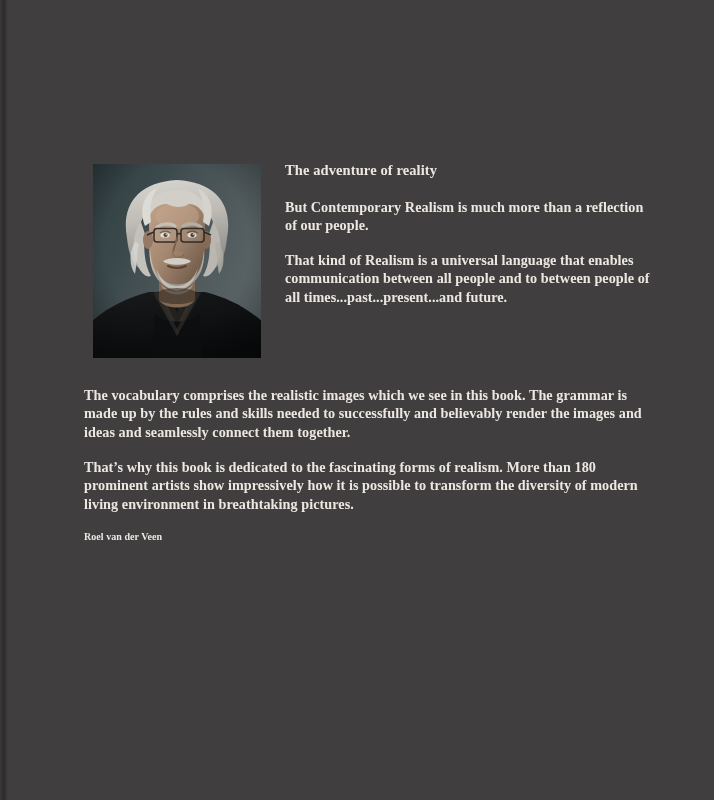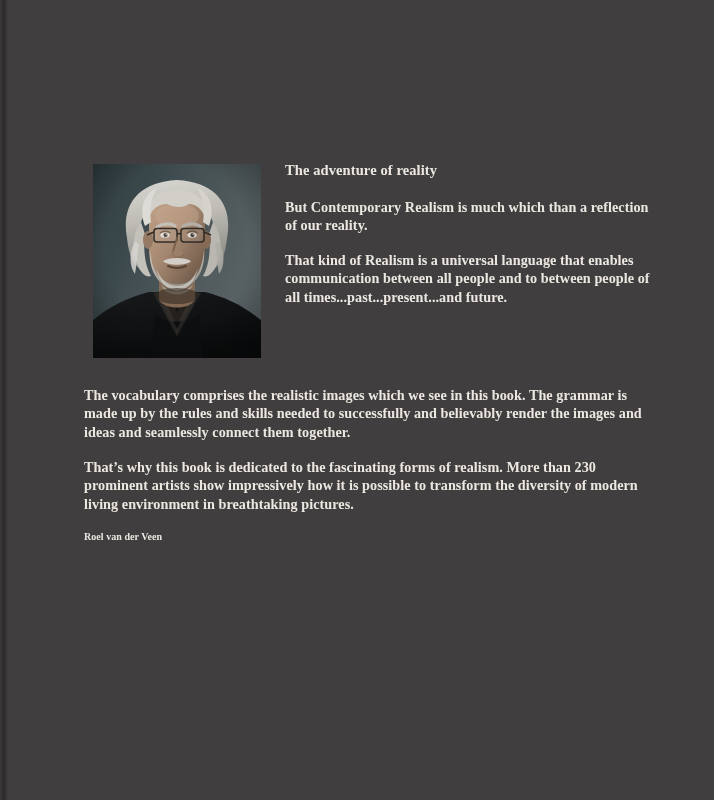--- a/index.html
+++ b/index.html
@@ -214,23 +214,23 @@
 
         <rect x="0" y="0" width="168" height="194" fill="url(#vign)"></rect>
 
         <rect x="0" y="0" width="168" height="194" fill="#3a4347" opacity="0.07"></rect>
       </g>
     </svg>
   </div>
 
   <div class="col-right">
     <h1 class="heading">The adventure of reality</h1>
-    <p class="body">But Contemporary Realism is much which than a reflection of our reality.</p>
+    <p class="body">But Contemporary Realism is much more than a reflection of our people.</p>
     <p class="body">That kind of Realism is a universal language that enables communication between all people and to between people of all times...past...present...and future.</p>
   </div>
 
   <p class="body full-width" id="para-vocabulary">The vocabulary comprises the realistic images which we see in this book. The grammar is made up by the rules and skills needed to successfully and believably render the images and ideas and seamlessly connect them together.</p>
 
-  <p class="body full-width" id="para-dedicated">That’s why this book is dedicated to the fascinating forms of realism. More than 230 prominent artists show impressively how it is possible to transform the diversity of modern living environment in breathtaking pictures.</p>
+  <p class="body full-width" id="para-dedicated">That’s why this book is dedicated to the fascinating forms of realism. More than 180 prominent artists show impressively how it is possible to transform the diversity of modern living environment in breathtaking pictures.</p>
 
   <p class="signature full-width" id="signature-line">Roel van der Veen</p>
 
 </div>
 
 </body></html>

